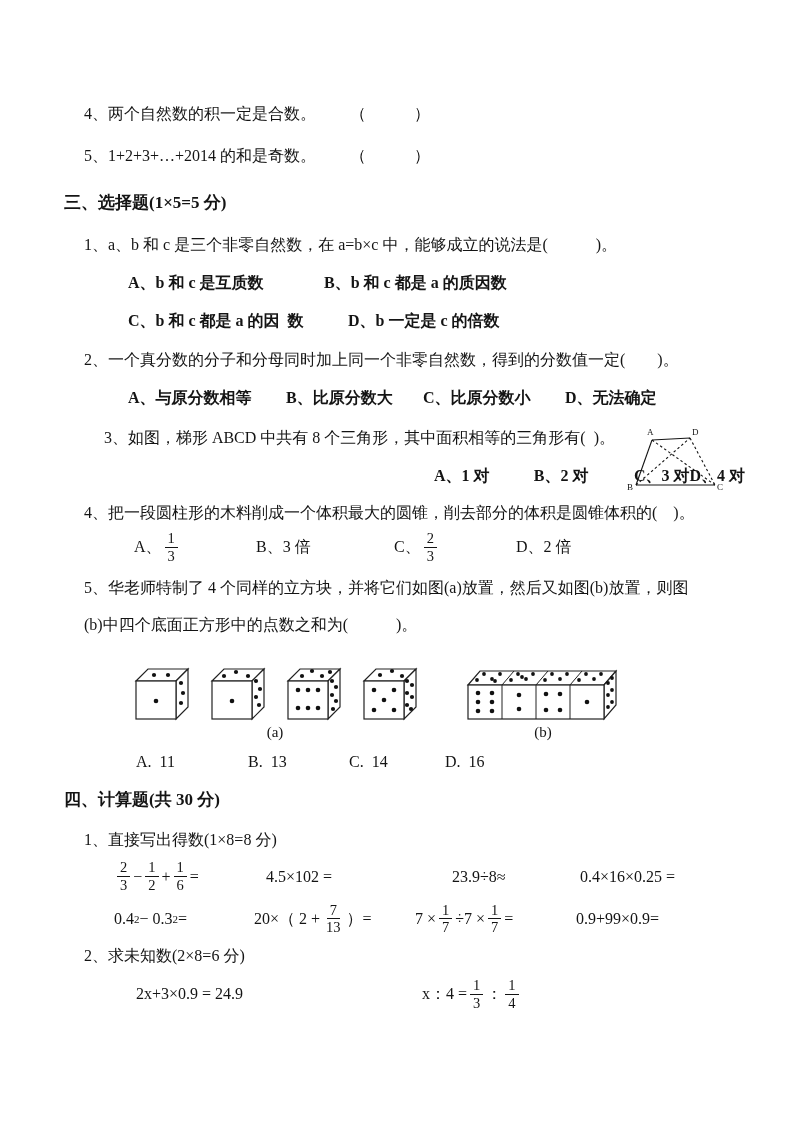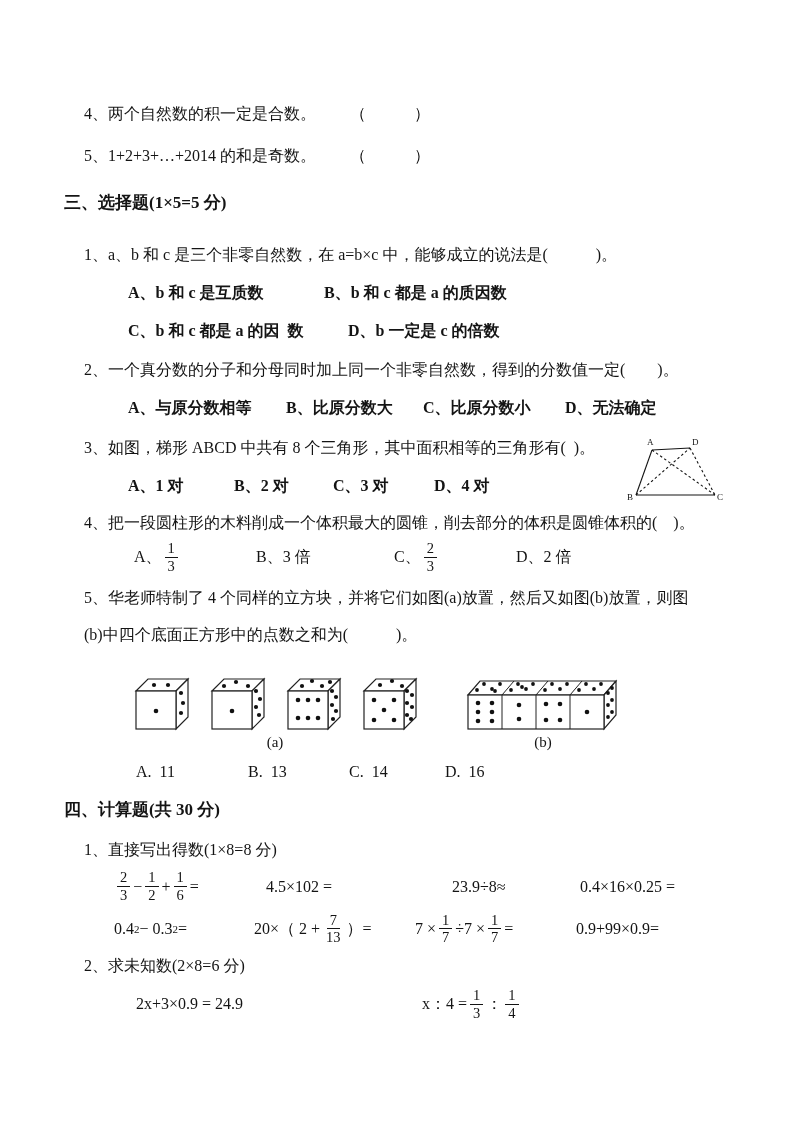--- a/index.html
+++ b/index.html
@@ -6,33 +6,33 @@
   body{
     width:793px;height:1122px;overflow:hidden;
     font-family:"Liberation Serif","DejaVu Serif",serif;
     color:#141414;font-size:16px;
   }
   .page{box-sizing:border-box;width:793px;height:1122px;padding:102px 48px 0 64px;position:relative;}
   .row{line-height:23px;margin:0 0 19px 0;white-space:pre;}
   .indent1{margin-left:20px;}
   .indent2{margin-left:64px;font-weight:bold;}
   .indent3{margin-left:20px;}
-  .heading{font-weight:bold;font-size:17px;margin-bottom:28px;line-height:24px;}
+  .heading{font-weight:bold;font-size:17px;margin-bottom:18px;line-height:24px;}
   .paren{margin-left:34px;}
   .opt{display:inline-block;white-space:pre;}
   
   .frac{display:inline-flex;flex-direction:column;align-items:center;vertical-align:middle;
         line-height:1.15;font-size:14.5px;margin:0 3px;}
   .frac .fn{border-bottom:1.2px solid #141414;padding:0 3px;}
   .frac .fd{padding:0 3px;}
   sup{font-size:11px;}
   .mathrow{display:flex;align-items:center;margin:0 0 14px 50px;line-height:20px;}
   .mcell{display:inline-flex;align-items:center;white-space:pre;}
   
-  .q3wrap{position:relative;}
+  .q3wrap{position:relative;text-align:right;}
   .q3fig{position:absolute;right:22px;top:0px;}
   .q3stem{padding-right:130px;display:block;}
   
   .figrow{display:flex;align-items:flex-start;margin:2px 0 10px 66px;gap:42px;}
   .figgroup{display:flex;flex-direction:column;align-items:center;}
   .dicea{display:flex;gap:14px;}
   .figlabel{font-size:15px;margin-top:1px;line-height:16px;}
   svg{display:block;}
 </style>
 </head>

